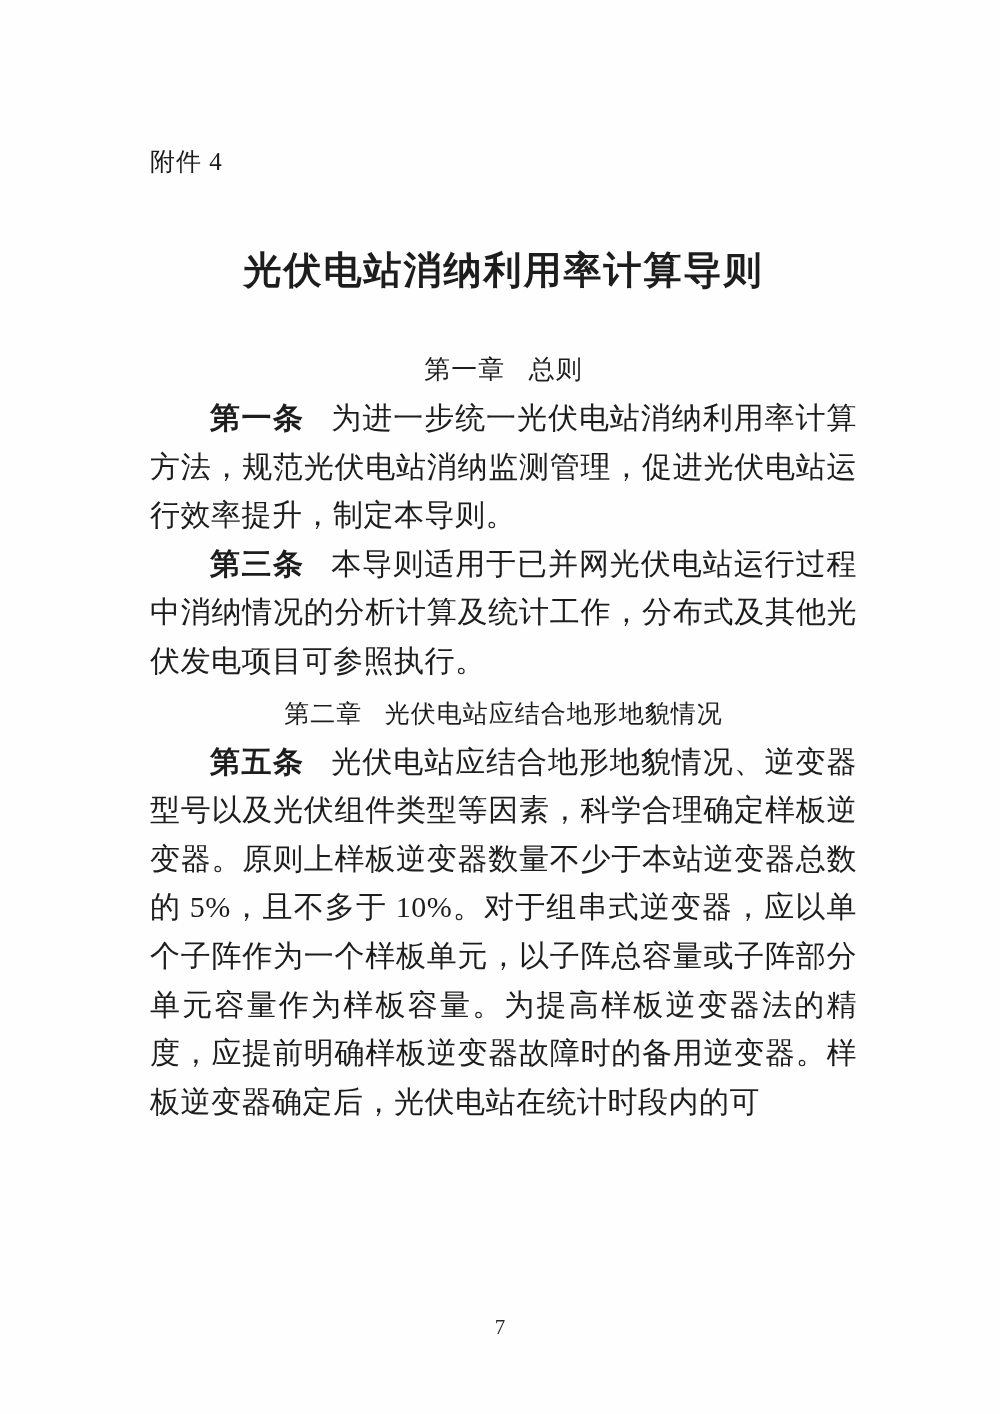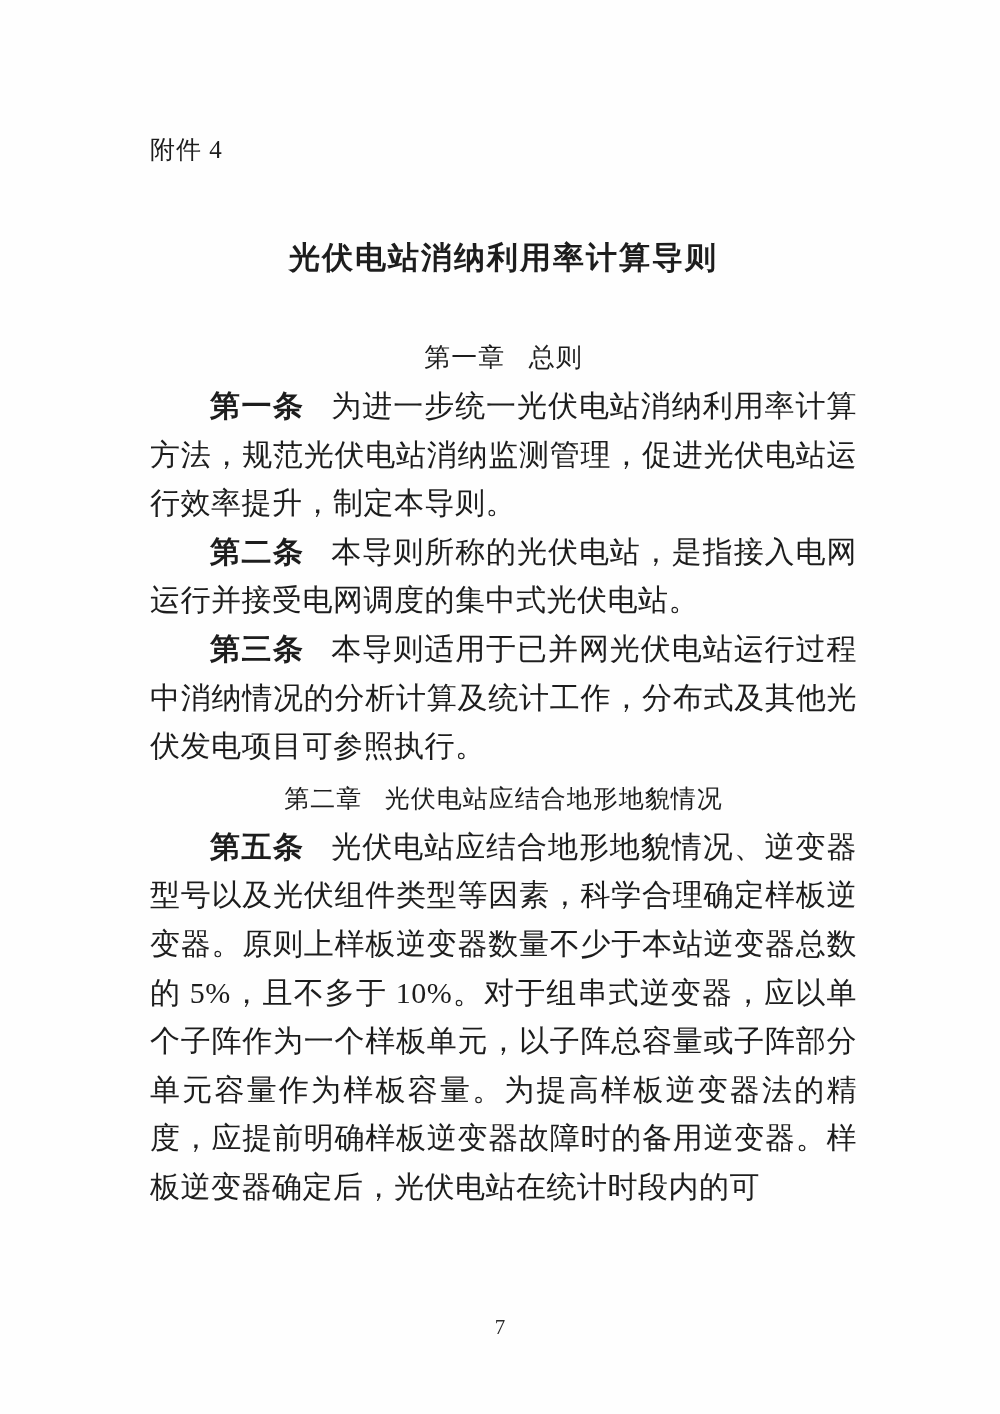--- a/index.html
+++ b/index.html
@@ -7,34 +7,34 @@
     position: relative;
     width: 1000px;
     height: 1414px;
     background: #fefefe;
     overflow: hidden;
     color: #1d1d1d;
     font-family: "Liberation Serif", "DejaVu Serif", serif;
   }
   .content {
     position: absolute;
-    top: 4px;
+    top: 16px;
     left: 150px;
     width: 707px;
   }
   .attachment {
     margin-top: 130px;
     font-size: 25px;
     line-height: 32px;
     letter-spacing: 1px;
   }
   .doc-title {
     margin: 70px 0 0 0;
     text-align: center;
-    font-size: 31px;
+    font-size: 38px;
     line-height: 44px;
     font-weight: 900;
     letter-spacing: 2px;
   }
   .chapter {
     margin: 60px 0 8px 0;
     text-align: center;
     font-size: 26px;
     line-height: 34px;
     font-weight: normal;
@@ -78,21 +78,20 @@
   <div class="content">
 
     <div class="attachment">附件 4</div>
 
     <h1 class="doc-title">光伏电站消纳利用率计算导则</h1>
 
     <h2 class="chapter"><span>第一章</span><span class="chapter-name">总则</span></h2>
 
     <p class="article"><span class="article-label">第一条</span><span>为进一步统一光伏电站消纳利用率计算方法，规范光伏电站消纳监测管理，促进光伏电站运行效率提升，制定本导则。</span></p>
 
-    <p class="article"><span class="article-label">第二条</span><span>本导则所称的光伏电站，是指接入电网运行并接受电网调度的集中式光伏电站。</span></p>
 
     <p class="article"><span class="article-label">第三条</span><span>本导则适用于已并网光伏电站运行过程中消纳情况的分析计算及统计工作，分布式及其他光伏发电项目可参照执行。</span></p>
 
     <h2 class="chapter second"><span>第二章</span><span class="chapter-name">光伏电站应结合地形地貌情况</span></h2>
 
 
     <p class="article"><span class="article-label">第五条</span><span>光伏电站应结合地形地貌情况、逆变器型号以及光伏组件类型等因素，科学合理确定样板逆变器。原则上样板逆变器数量不少于本站逆变器总数的 5%，且不多于 10%。对于组串式逆变器，应以单个子阵作为一个样板单元，以子阵总容量或子阵部分单元容量作为样板容量。为提高样板逆变器法的精度，应提前明确样板逆变器故障时的备用逆变器。样板逆变器确定后，光伏电站在统计时段内的可</span></p>
 
   </div>
 

